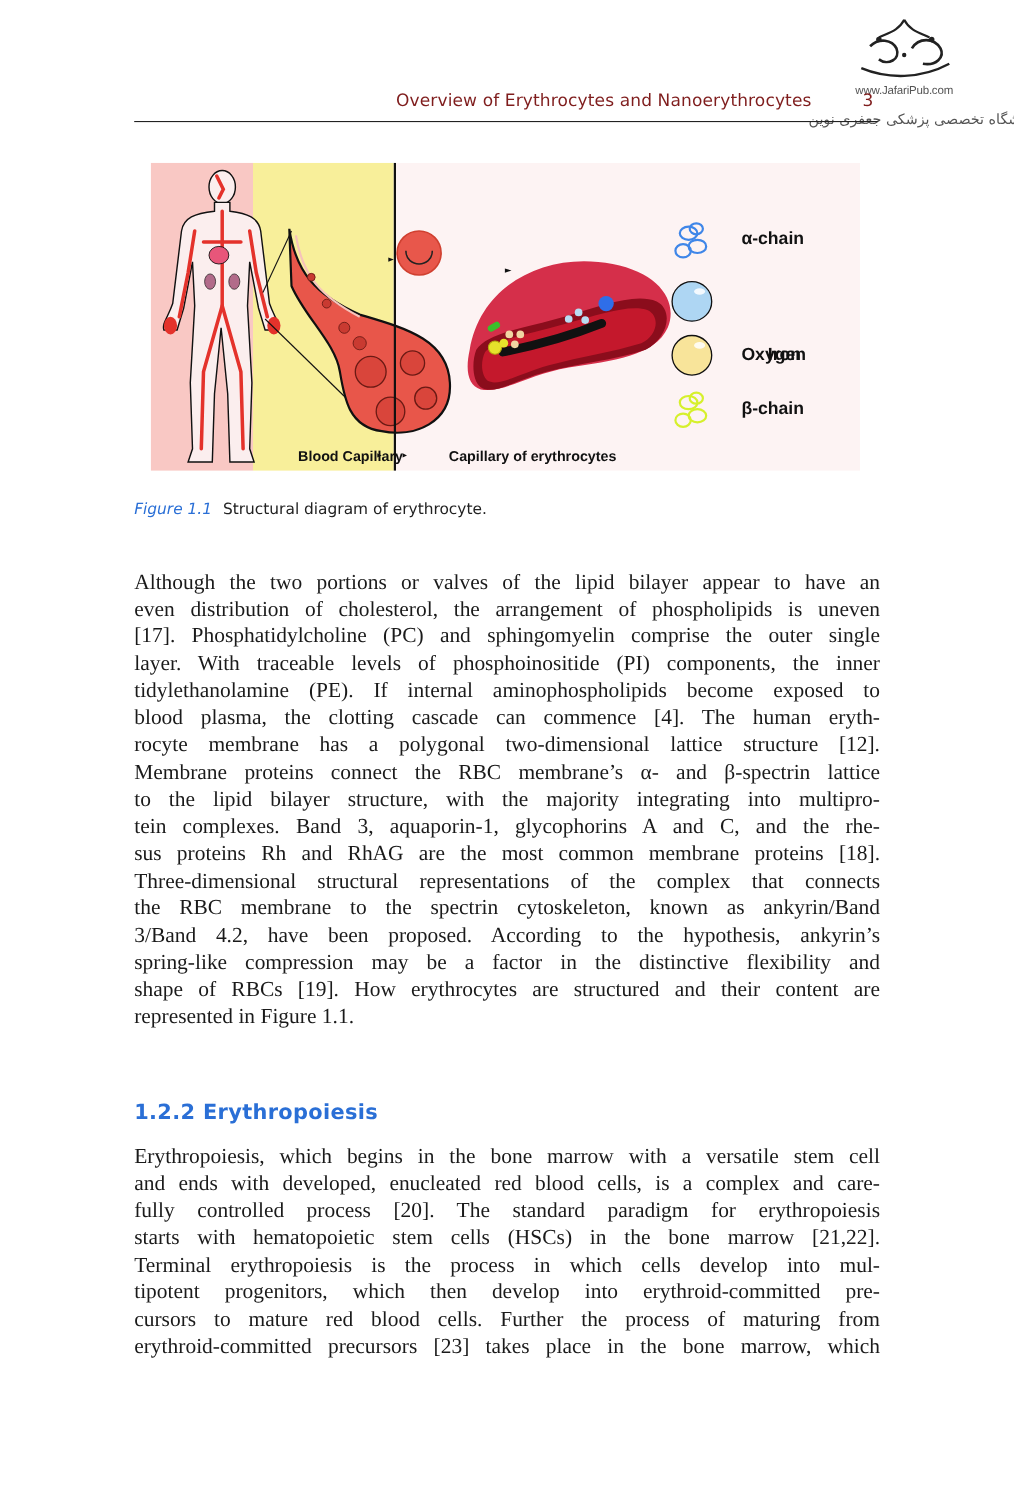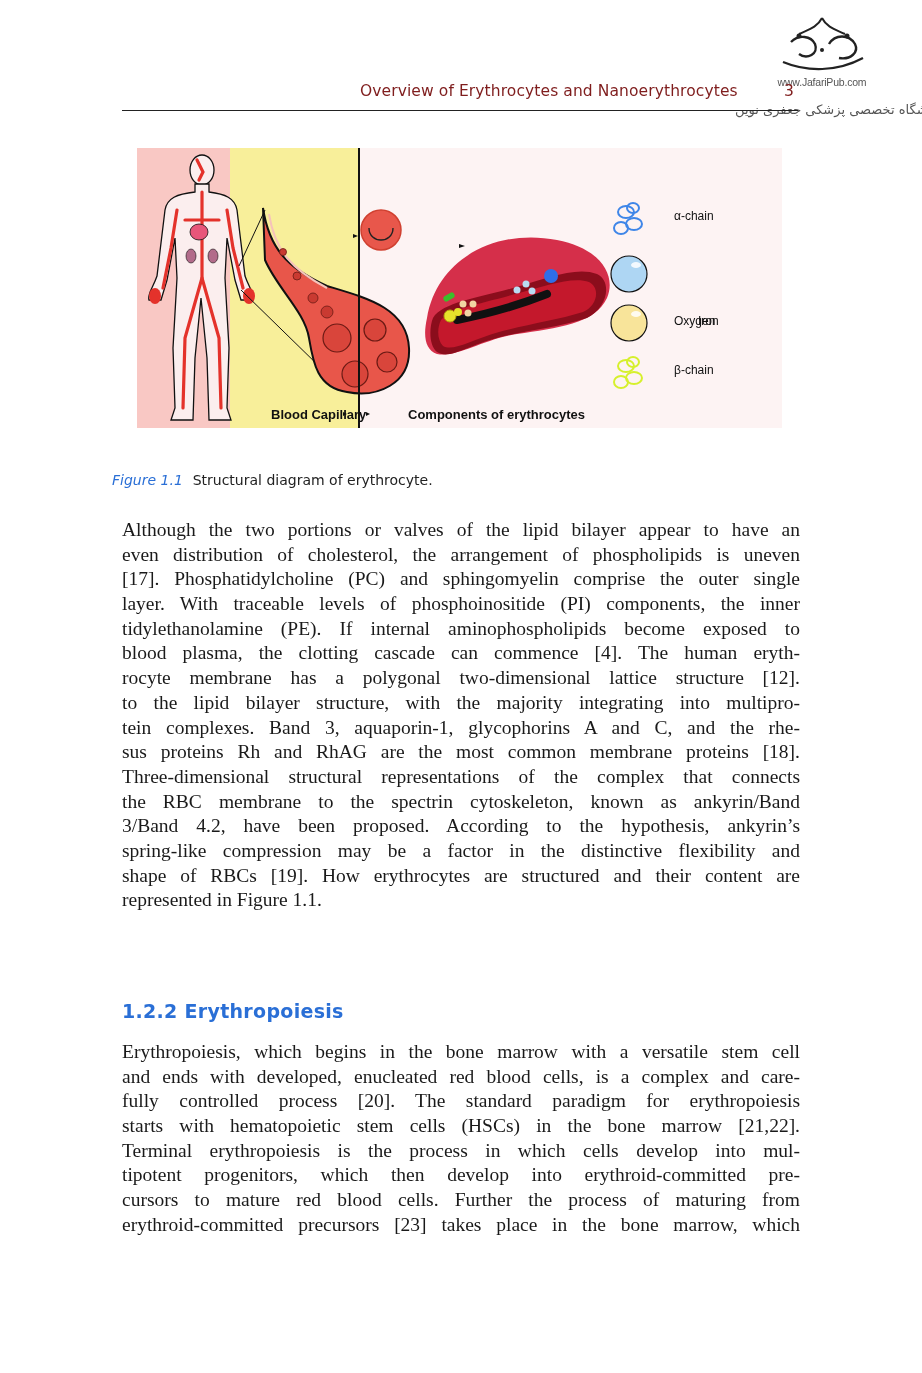--- a/index.html
+++ b/index.html
@@ -16,23 +16,23 @@
   .running-head .pg { position: absolute; left: 424px; top: 0; }
   .head-rule { position: absolute; left: 122px; top: 110px; width: 676px; height: 1px; background: #222; }
 
   .figure { position: absolute; left: 137px; top: 148px; width: 645px; height: 280px; overflow: hidden; }
   .panel-a { position: absolute; left: 0; top: 0; width: 93px; height: 280px; background: #f9c8c4; }
   .panel-b { position: absolute; left: 93px; top: 0; width: 128px; height: 280px; background: #f8ef9a; }
   .panel-c { position: absolute; left: 221px; top: 0; width: 424px; height: 280px; background: #fdf3f3; }
   .panel-divider { position: absolute; left: 221px; top: 0; width: 1.5px; height: 280px; background: #111; }
   .fig-svg { position: absolute; left: 0; top: 0; }
   .fig-label { position: absolute; font-family: "Liberation Sans", sans-serif; font-weight: bold; font-size: 13px; color: #111; white-space: nowrap; padding-left: 36px; }
-  .legend-label { position: absolute; font-family: "Liberation Sans", sans-serif; font-weight: normal; font-size: 12px; color: #111; white-space: nowrap; }
-
-  .caption { position: absolute; left: 112px; top: 454px; font-size: 15.5px; white-space: nowrap; margin-top: 17px; }
+  .legend-label { position: absolute; font-family: "Liberation Sans", sans-serif; font-weight: bold; font-size: 16px; color: #111; white-space: nowrap; }
+
+  .caption { position: absolute; left: 122px; top: 454px; font-size: 15.5px; white-space: nowrap; }
   .caption .fig-num { font-family: "DejaVu Sans", sans-serif; font-style: italic; color: #2a6fd6; font-size: 14px; margin-right: 6px; }
   .caption .cap-text { font-family: "DejaVu Sans", sans-serif; font-size: 14px; color: #222; }
 
   .para { position: absolute; left: 122px; width: 678px; font-size: 19.5px; line-height: 24.7px; text-align: justify; color: #1a1a1a; }
   .para .line { display: block; text-align: justify; text-align-last: justify; height: 24.7px; white-space: nowrap; overflow: visible; }
   .para .line.last { text-align-last: left; }
 
   .section-heading { position: absolute; left: 122px; top: 1000px; font-family: "DejaVu Sans", sans-serif; font-weight: bold;
                      font-size: 19px; color: #2a6fd6; letter-spacing: 0.3px; white-space: nowrap; }
 </style>
@@ -144,41 +144,42 @@
       <ellipse cx="484" cy="234" rx="7" ry="6"></ellipse>
       <ellipse cx="496" cy="214" rx="6" ry="5"></ellipse>
     </g>
     <polygon points="206,264 210,266 206,268" fill="#111"></polygon>
     <polygon points="229,264 233,266 229,268" fill="#111"></polygon>
   </svg>
 
   <div class="panel-divider"></div>
 
   <div class="fig-label" style="left:98px; top:259px;">Blood Capillary</div>
-  <div class="fig-label" style="left:235px; top:259px;">Components of erythrocytes</div>
+  <div class="fig-label" style="left:235px; top:259px;">Capillary of erythrocytes</div>
 
   <div class="legend-label" style="left:537px; top:61px;">α-chain</div>
   <div class="legend-label" style="left:537px; top:118px;margin-top:48px;">Oxygen</div>
   <div class="legend-label" style="left:537px; top:166px;padding-left:24px;">Iron</div>
   <div class="legend-label" style="left:537px; top:215px;">β-chain</div>
 </div>
 
 <div class="caption">
   <span class="fig-num">Figure 1.1</span>
   <span class="cap-text">Structural diagram of erythrocyte.</span>
 </div>
 
 <div class="para" style="top:518px;">
   <span class="line">Although the two portions or valves of the lipid bilayer appear to have an</span>
   <span class="line">even distribution of cholesterol, the arrangement of phospholipids is uneven</span>
   <span class="line">[17]. Phosphatidylcholine (PC) and sphingomyelin comprise the outer single</span>
   <span class="line">layer. With traceable levels of phosphoinositide (PI) components, the inner</span>
   <span class="line">tidylethanolamine (PE). If internal aminophospholipids become exposed to</span>
   <span class="line">blood plasma, the clotting cascade can commence [4]. The human eryth-</span>
   <span class="line">rocyte membrane has a polygonal two-dimensional lattice structure [12].</span>
+  <span class="line">Membrane proteins connect the RBC membrane’s α- and β-spectrin lattice</span>
   <span class="line">to the lipid bilayer structure, with the majority integrating into multipro-</span>
   <span class="line">tein complexes. Band 3, aquaporin-1, glycophorins A and C, and the rhe-</span>
   <span class="line">sus proteins Rh and RhAG are the most common membrane proteins [18].</span>
   <span class="line">Three-dimensional structural representations of the complex that connects</span>
   <span class="line">the RBC membrane to the spectrin cytoskeleton, known as ankyrin/Band</span>
   <span class="line">3/Band 4.2, have been proposed. According to the hypothesis, ankyrin’s</span>
   <span class="line">spring-like compression may be a factor in the distinctive flexibility and</span>
   <span class="line">shape of RBCs [19]. How erythrocytes are structured and their content are</span>
   <span class="line last">represented in Figure 1.1.</span>
 </div>

